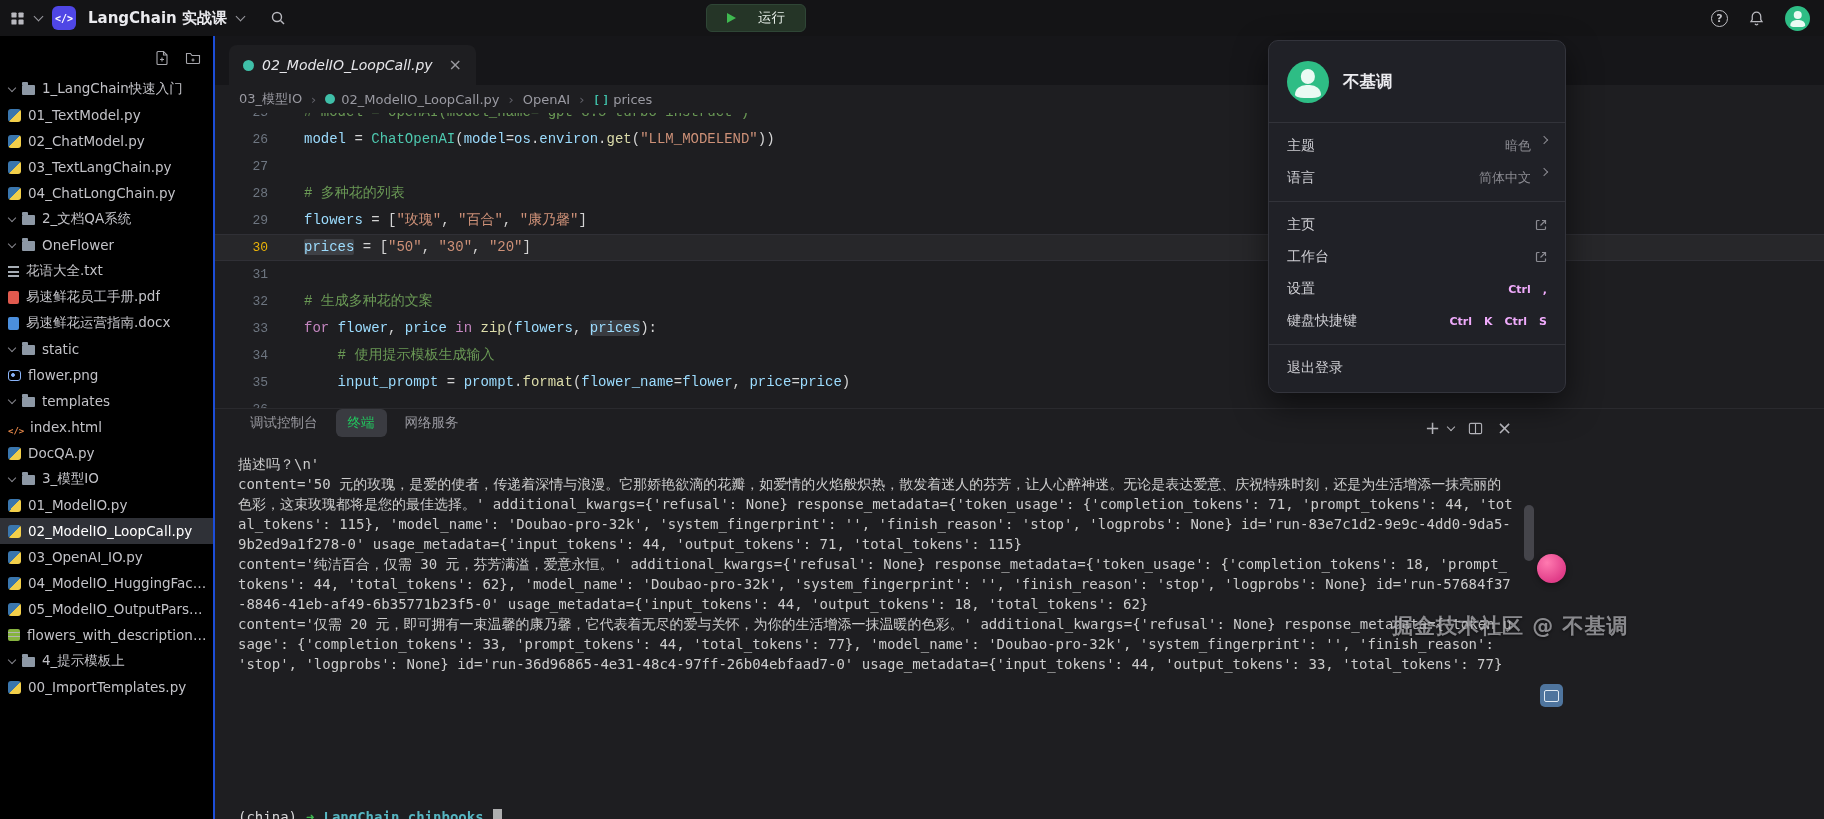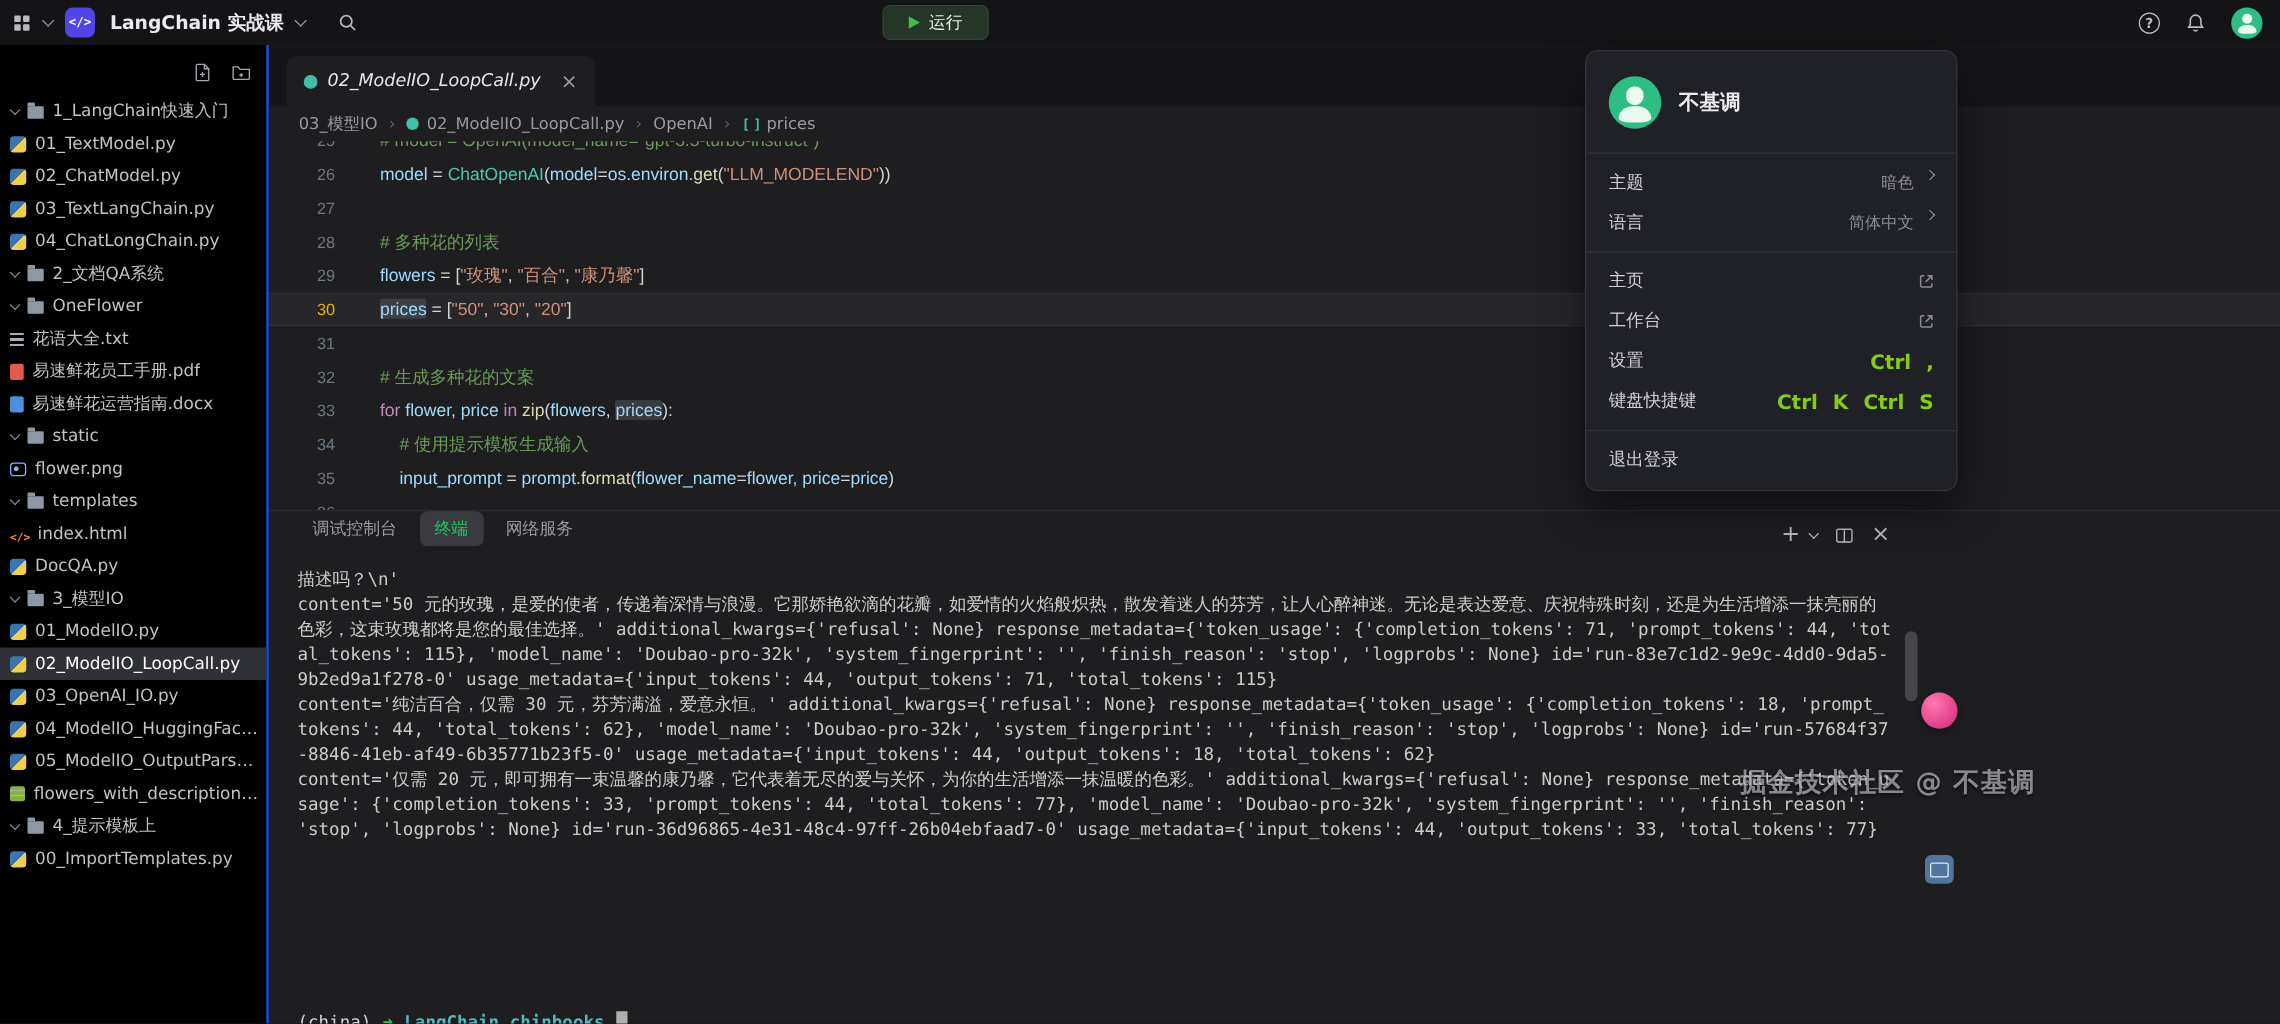--- a/index.html
+++ b/index.html
@@ -8,21 +8,21 @@
 .screen{position:relative;width:1824px;height:819px;background:#1e1e21;overflow:hidden}
 
 
 .topbar{position:absolute;top:0;left:0;right:0;height:36px;background:#141416;display:flex;align-items:center;z-index:30}
 .tb-left{display:flex;align-items:center;gap:10px;padding-left:10px}
 .tb-icon{display:inline-flex;align-items:center;justify-content:center;color:#b9b9bf;cursor:pointer}
 .cdown{display:inline-block;width:7px;height:7px;border-right:1.5px solid #9a9aa0;border-bottom:1.5px solid #9a9aa0;transform:rotate(45deg);margin-top:-3px}
 .logo{width:24px;height:24px;border-radius:6px;background:#4f46e5;color:#fff;font-family:"DejaVu Sans Mono","Liberation Mono",monospace;font-size:10px;font-weight:700;display:flex;align-items:center;justify-content:center}
 .tb-title{font-size:15px;font-weight:700;color:#eaeaee;margin-left:2px;cursor:pointer}
 .tb-search{margin-left:16px}
-.run-btn{position:absolute;left:706px;top:4px;height:28px;display:flex;align-items:center;gap:7px;padding:12px 20px;background:#253527;border:1px solid #2f4636;border-radius:6px;cursor:pointer}
+.run-btn{position:absolute;left:706px;top:4px;height:28px;display:flex;align-items:center;gap:22px;padding:12px 20px;background:#253527;border:1px solid #2f4636;border-radius:6px;cursor:pointer}
 .play{width:0;height:0;border-left:9px solid #3fb950;border-top:5.5px solid transparent;border-bottom:5.5px solid transparent}
 .run-label{font-size:13.5px;color:#e4ece6}
 .tb-right{position:absolute;right:14px;top:0;height:36px;display:flex;align-items:center;gap:20px}
 .help-ic{width:17px;height:17px;border:1.3px solid #bfbfc4;border-radius:50%;color:#bfbfc4;font-size:11px;font-weight:700;display:flex;align-items:center;justify-content:center;cursor:pointer}
 .avatar-sm{width:25px;height:25px;border-radius:50%;background:#2ebd85;position:relative;cursor:pointer}
 .person::before{content:"";position:absolute;left:50%;top:20%;width:34%;height:34%;transform:translateX(-50%);background:#eafaf3;border-radius:50%}
 .person::after{content:"";position:absolute;left:50%;bottom:13%;width:62%;height:30%;transform:translateX(-50%);background:#eafaf3;border-radius:50% 50% 40% 40%/90% 90% 30% 30%}
 
 
 .sidebar{position:absolute;top:36px;left:0;width:215px;bottom:0;background:#000000;border-right:2px solid #1d4ed8;z-index:5}
@@ -52,21 +52,21 @@
 .tab-ic{width:11px;height:11px;border-radius:50%;background:#3fbfa8;flex:none}
 .tab-ic.small{width:10px;height:10px}
 .tab-label{font-style:italic;font-size:14px}
 .tab-close{color:#9a9aa0;font-size:16px;margin-left:8px;cursor:pointer;line-height:1}
 .breadcrumbs{height:28px;display:flex;align-items:center;gap:9px;padding-left:24px;font-size:13px;color:#9a9aa2;flex:none}
 .crumb{display:flex;align-items:center;gap:6px;cursor:pointer}
 .crumb-sep{color:#62626a}
 .sym-ic{color:#3fbfa8;font-weight:700;font-size:11px;font-family:"DejaVu Sans Mono","Liberation Mono",monospace;letter-spacing:-2px}
 
 
-.code{flex:1;overflow:hidden;position:relative;font-family:Liberation Sans, sans-serif;font-size:14px}
+.code{flex:1;overflow:hidden;position:relative;font-family:Liberation Mono, monospace;font-size:14px}
 .code-inner{margin-top:-14px}
 .cl{display:flex;height:27px;line-height:27px}
 .cl .ln{width:53px;text-align:right;color:#6e7681;flex:none;font-size:13px}
 .cl .lc{margin-left:36px;white-space:pre;color:#d4d4d4}
 .cl.cur{background:rgba(255,255,255,.045);box-shadow:inset 0 1px 0 #303036,inset 0 -1px 0 #303036}
 .cl.cur .ln{color:#eab308}
 .tk-v{color:#9cdcfe}.tk-s{color:#ce9178}.tk-k{color:#c586c0}.tk-f{color:#dcdcaa}
 .tk-c{color:#4ec9b0}.tk-cm{color:#6a9955}.tk-o{color:#d4d4d4}
 .occ{background:rgba(90,95,102,.45);border-radius:2px}
 
@@ -88,21 +88,21 @@
 .p-cursor{display:inline-block;width:9px;height:16px;background:#c8c8c8;opacity:.85;margin-left:9px;vertical-align:-3px}
 .term-scrollbar{position:absolute;left:1524px;top:505px;width:10px;height:56px;background:#45454b;border-radius:5px;z-index:8;cursor:pointer}
 
 
 .user-panel{position:absolute;left:1268px;top:40px;width:298px;background:#202127;border:1px solid #33343c;border-radius:10px;box-shadow:0 12px 32px rgba(0,0,0,.55);z-index:40;padding:6px 0 8px}
 .up-header{display:flex;align-items:center;gap:14px;padding:14px 18px 12px}
 .up-avatar{width:42px;height:42px;border-radius:50%;background:#2ebd85;position:relative;flex:none}
 .up-name{font-size:16.5px;font-weight:700;color:#ececf0}
 .up-row{display:flex;align-items:center;height:32px;padding:0 18px;cursor:pointer;color:#cfcfd4;font-size:14px}
 .up-val{margin-left:auto;color:#8b8b92;font-size:13px;display:flex;align-items:flex-start;gap:10px}
-.up-key{font-weight:700;color:#84cc16;font-size:16px}
+.up-key{font-weight:700;color:#f0abfc;font-size:11px}
 .up-key + .up-key{margin-left:2px}
 .chev-r{width:6px;height:6px;border-right:1.5px solid #8b8b92;border-top:1.5px solid #8b8b92;transform:rotate(45deg)}
 .up-ext{display:inline-flex;color:#8b8b92}
 .up-div{height:1px;background:#32333a;margin:7px 0}
 
 
 .watermark{position:absolute;left:1392px;top:612px;font-size:21px;font-weight:700;color:rgba(235,235,240,.55);text-shadow:0 1px 3px rgba(0,0,0,.6);letter-spacing:1px;z-index:20;white-space:nowrap}
 .float-pink{position:absolute;left:1537px;top:554px;width:29px;height:29px;border-radius:50%;background:radial-gradient(circle at 35% 30%,#ff7ab0,#e13d89 70%);box-shadow:0 2px 6px rgba(0,0,0,.4);z-index:25;cursor:pointer}
 .float-pip{position:absolute;left:1540px;top:684px;width:23px;height:23px;border-radius:5px;background:#4f759e;z-index:25;display:flex;align-items:center;justify-content:center;cursor:pointer}
 .float-pip::before{content:"";width:13px;height:10px;border:1.6px solid #dfe9f2;border-radius:2px}

